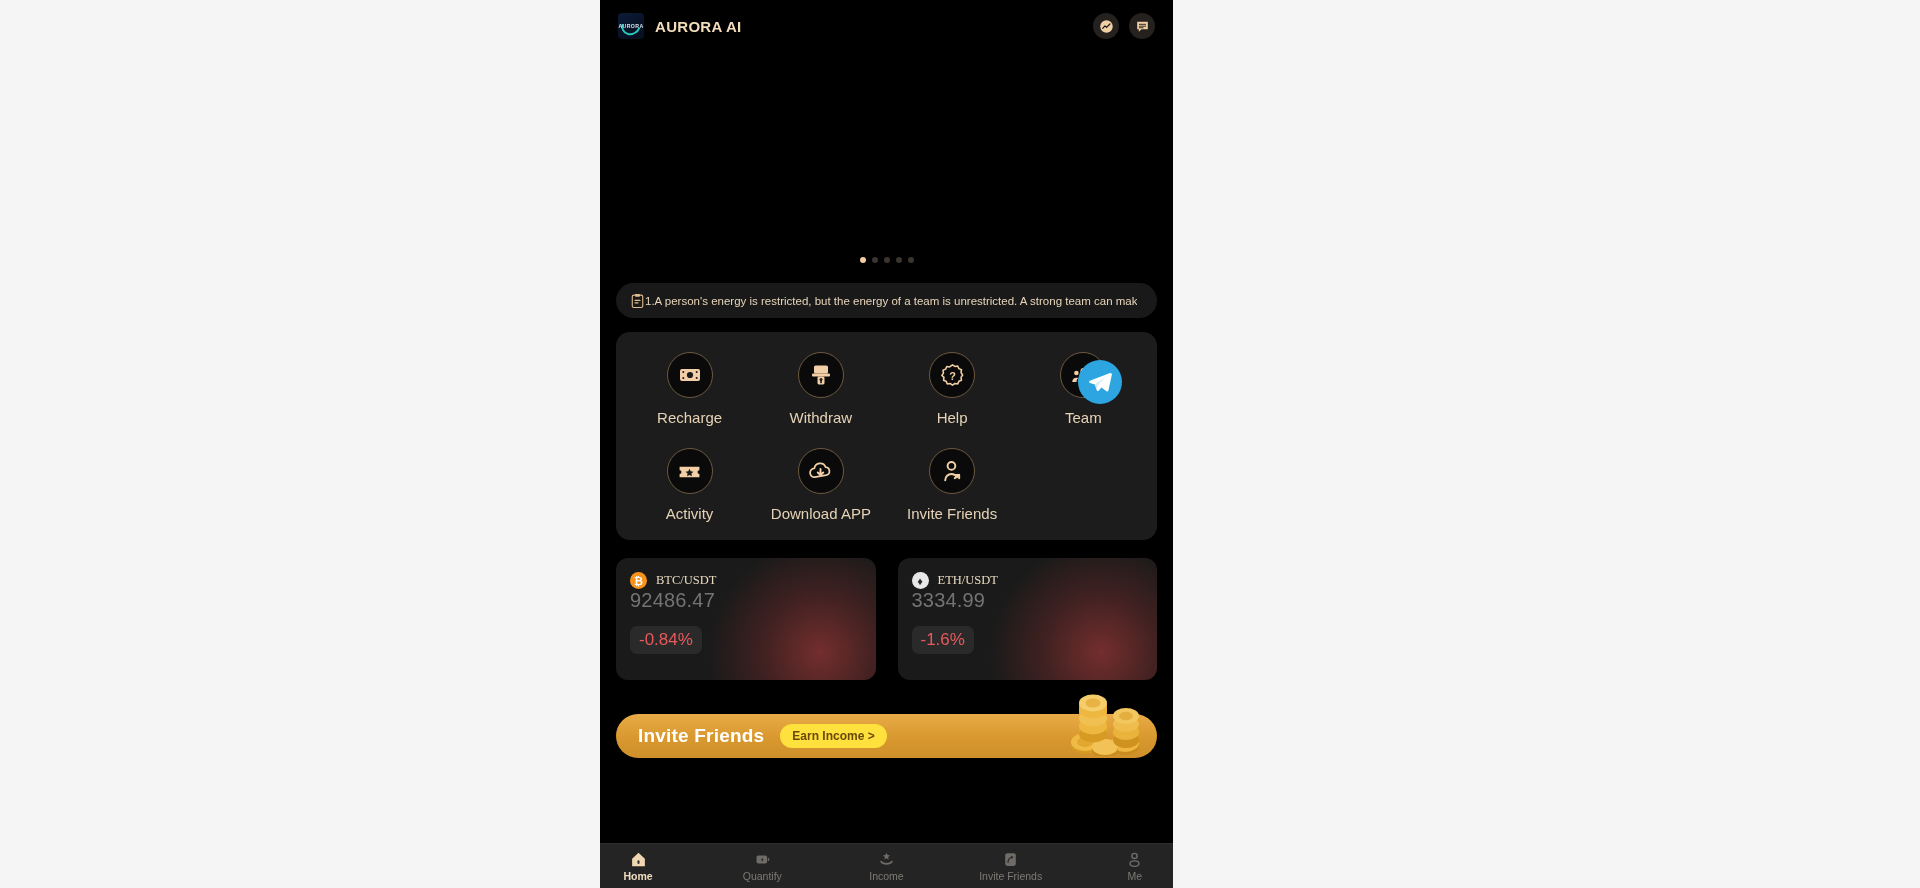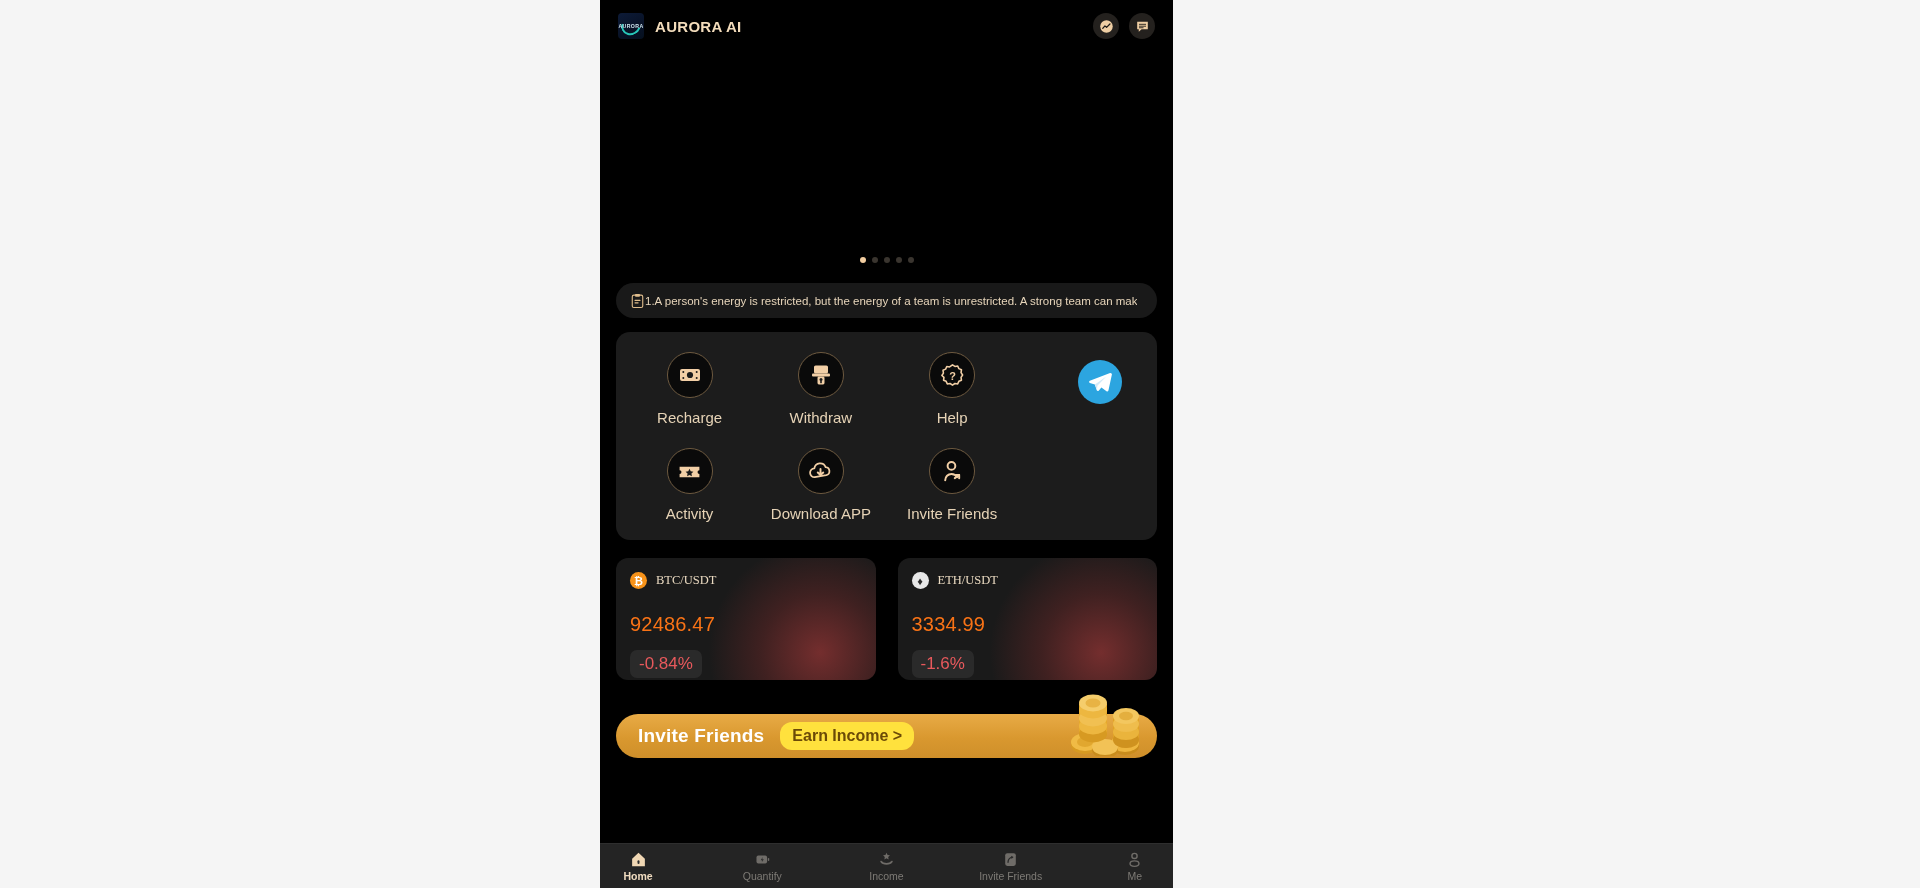--- a/index.html
+++ b/index.html
@@ -165,22 +165,22 @@
     width:17px; height:17px; border-radius:50%;
     display:flex; align-items:center; justify-content:center;
     font-size:11px; font-weight:700;
     flex:0 0 auto;
   }
   .coin.btc { background:#f7931a; color:#fff; }
   .coin.eth { background:#e8e8e8; color:#2b2b2b; }
   .crypto-pair { font-size:12.5px; color:#e9d9c0;font-family:Liberation Serif, serif; }
   .crypto-price {
     position:relative; z-index:2;
-    margin-top:24px;
-    font-size:20px; color:#f97316;
+    margin-top:0;
+    font-size:20px; color:#737373;
     letter-spacing:.2px;
   }
   .crypto-change {
     position:relative; z-index:2;
     margin-top:14px;
     display:inline-block;
     padding:4px 9px;
     border-radius:7px;
     background:rgba(255,255,255,.07);
     font-size:17px;
@@ -201,21 +201,21 @@
     padding-left:22px; gap:16px;
     cursor:pointer;
   }
   .invite-title {
     font-size:19px; font-weight:700;
     color:#fff; letter-spacing:.2px;
   }
   .invite-pill {
     background:#ffe13d;
     color:#6b4a07;
-    font-size:16px; font-weight:700;
+    font-size:12px; font-weight:700;
     padding:5px 12px;
     border-radius:12px;
     white-space:nowrap;
   }
   .coins {
     position:absolute;
     right:22px; bottom:2px;
     width:96px; height:74px;
     pointer-events:none;
   }
@@ -340,20 +340,33 @@
           <div class="grid-item">
             <div class="icon-circle">
               <svg width="25" height="25" viewBox="0 0 24 24">
                 <path d="M12 1.8l2.3 1.5 2.7-.4 1.1 2.5 2.5 1.1-.4 2.7 1.5 2.3-1.5 2.3.4 2.7-2.5 1.1-1.1 2.5-2.7-.4-2.3 1.5-2.3-1.5-2.7.4-1.1-2.5-2.5-1.1.4-2.7L1.8 12l1.5-2.3-.4-2.7 2.5-1.1 1.1-2.5 2.7.4z" fill="none" stroke="#f2cfa6" stroke-width="1.5" stroke-linejoin="round"></path>
                 <text x="12" y="16.4" font-size="10.5" font-weight="bold" text-anchor="middle" fill="#f2cfa6" font-family="Liberation Sans, sans-serif">?</text>
               </svg>
             </div>
             <span class="grid-label">Help</span>
           </div>
 
+          <div class="grid-item">
+            <div class="icon-circle">
+              <svg width="25" height="25" viewBox="0 0 24 24">
+                <circle cx="12" cy="7.8" r="2.9" fill="#f2cfa6"></circle>
+                <path d="M6.5 18.2c0-3.1 2.5-5 5.5-5s5.5 1.9 5.5 5z" fill="#f2cfa6"></path>
+                <circle cx="5.2" cy="9.6" r="2.2" fill="#f2cfa6"></circle>
+                <path d="M1.2 18.2c0-2.5 1.8-4 4-4 .7 0 1.3.1 1.8.3-1.1 1-1.7 2.3-1.7 3.7z" fill="#f2cfa6"></path>
+                <circle cx="18.8" cy="9.6" r="2.2" fill="#f2cfa6"></circle>
+                <path d="M22.8 18.2c0-2.5-1.8-4-4-4-.7 0-1.3.1-1.8.3 1.1 1 1.7 2.3 1.7 3.7z" fill="#f2cfa6"></path>
+              </svg>
+            </div>
+            <span class="grid-label">Team</span>
+          </div>
 
         </div>
 
         <div class="grid-row">
 
           <div class="grid-item">
             <div class="icon-circle">
               <svg width="25" height="25" viewBox="0 0 24 24">
                 <path d="M2.5 7.5h19v3.2a1.8 1.8 0 000 3.6v3.2h-19v-3.2a1.8 1.8 0 000-3.6z" fill="#f2cfa6"></path>
                 <path d="M12 9.4l1.15 2.35 2.6.38-1.88 1.82.44 2.58L12 15.3l-2.31 1.23.44-2.58-1.88-1.82 2.6-.38z" fill="#1a1a1a"></path>

